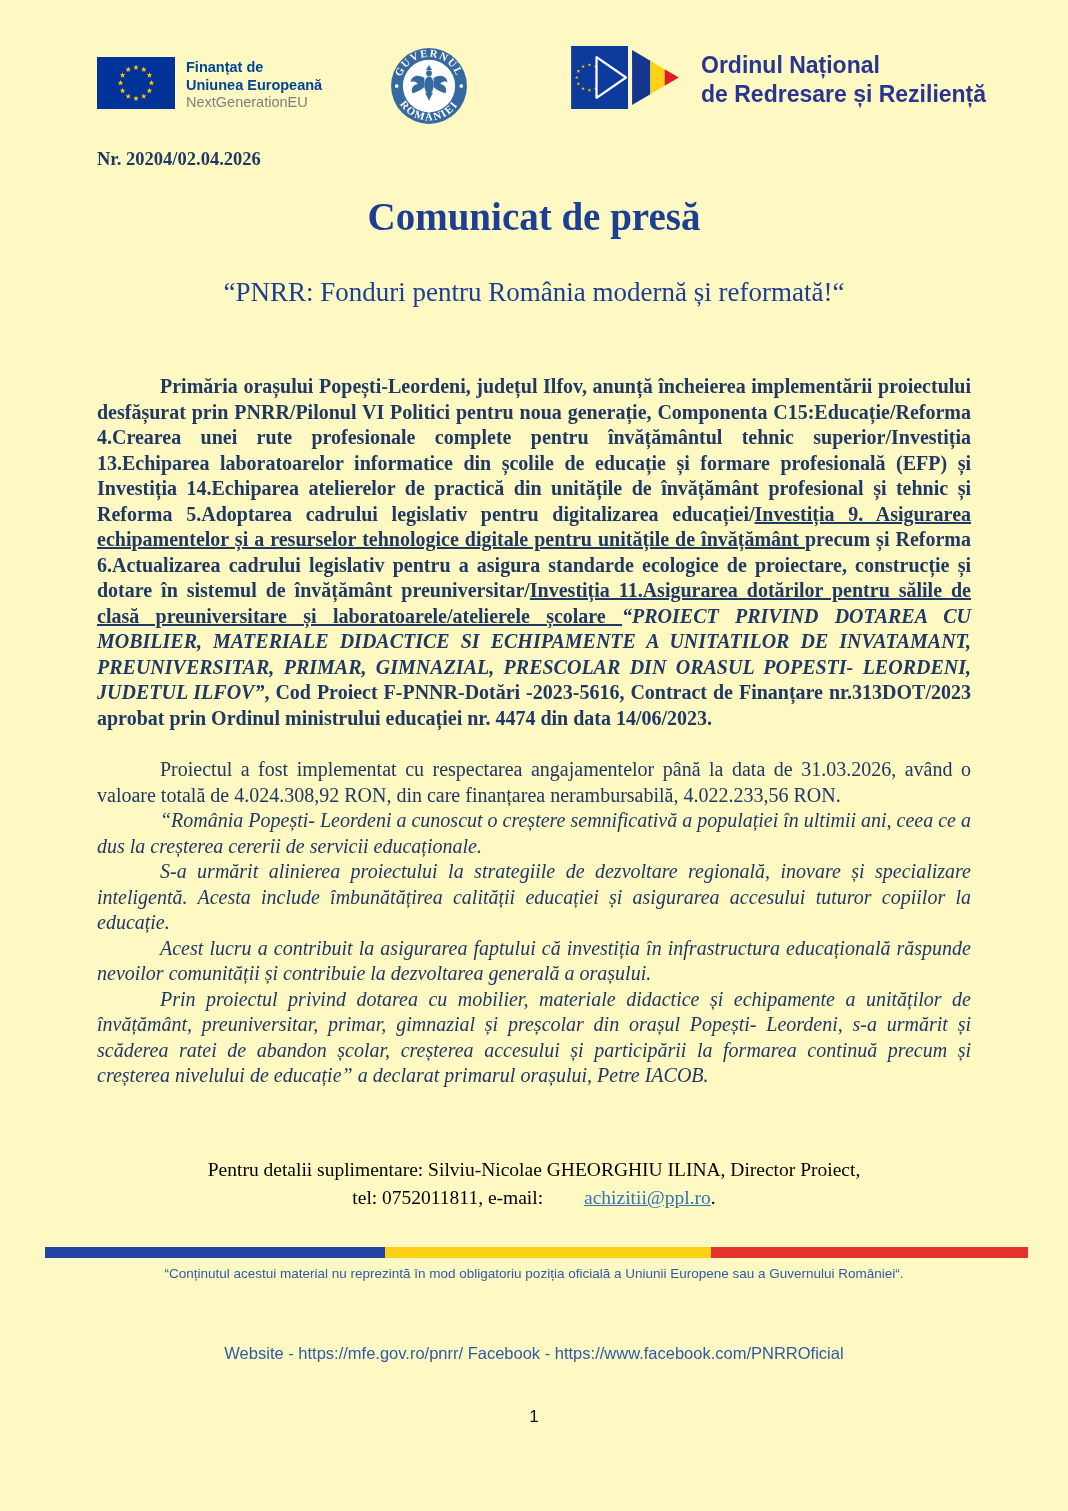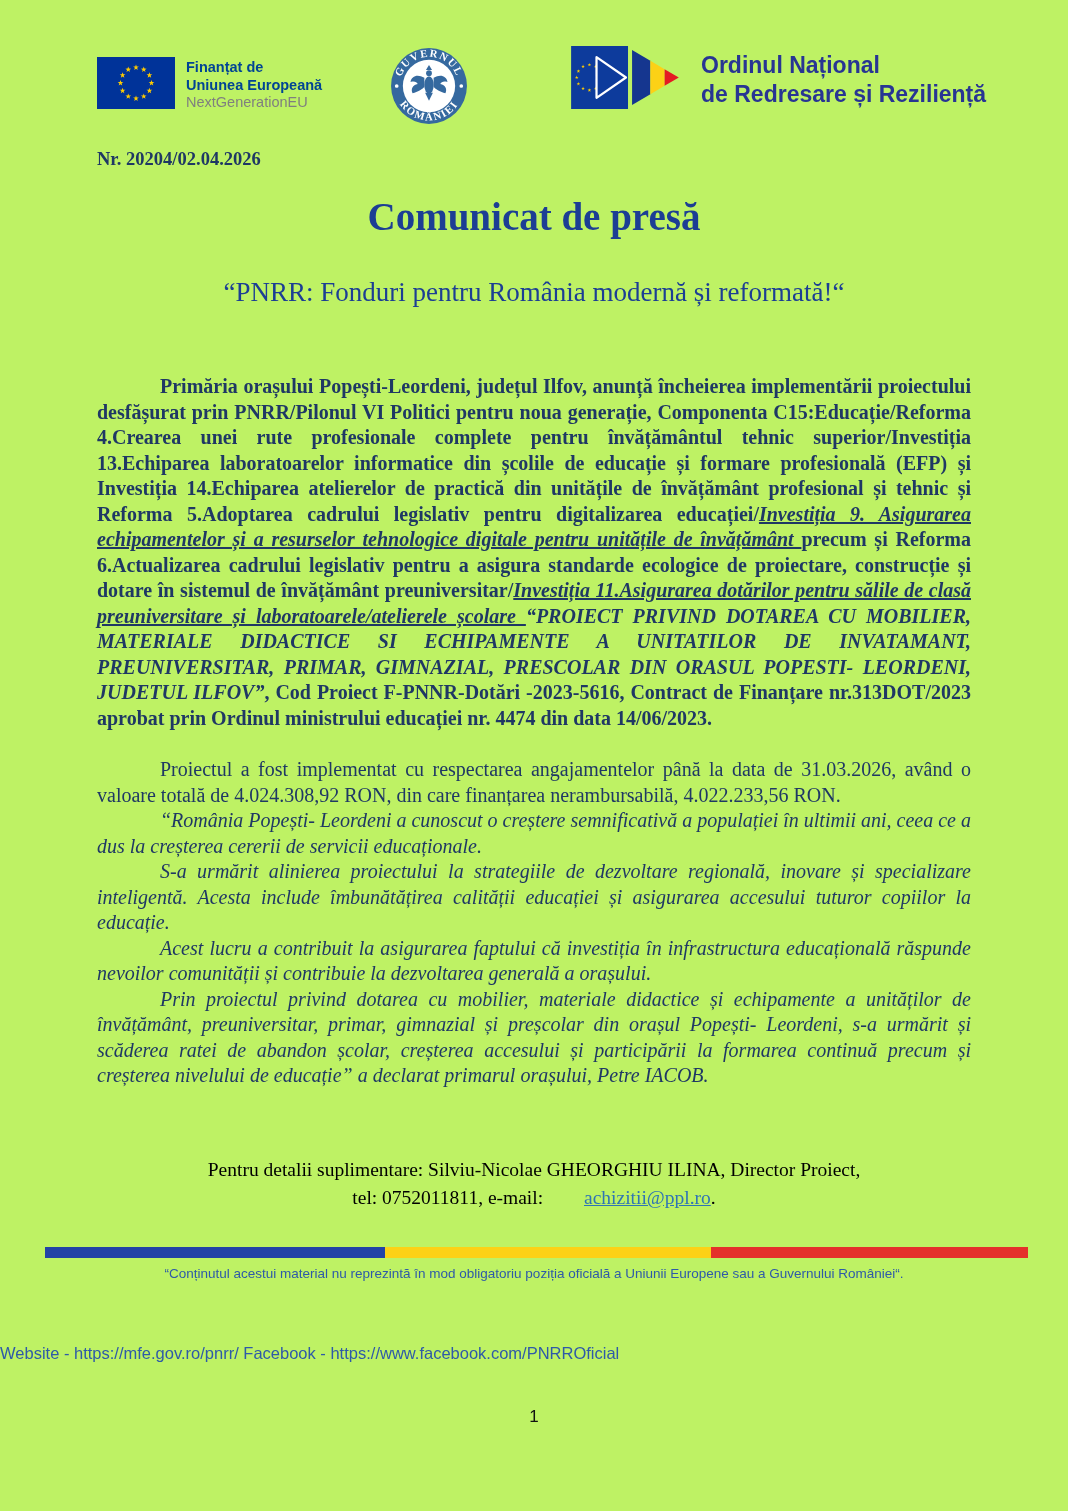--- a/index.html
+++ b/index.html
@@ -1,20 +1,20 @@
 <!DOCTYPE html>
 <html lang="ro"><head>
 <meta charset="utf-8">
 <style>
   html,body{margin:0;padding:0;background:#ffffff;}
   .page{
     position:relative;
     width:1068px;
     height:1511px;
-    background:#bef264;
+    background:#fef9c3;
     font-family:"Liberation Serif", serif;
     overflow:hidden;
   }
   
   .header{
     position:absolute; top:46px; left:97px; width:874px;
     display:flex; align-items:flex-start;
   }
   .eu-block{display:flex; gap:11px; width:245px; margin-top:11px;}
   .eu-text{font-family:"Liberation Sans", sans-serif; font-size:14.5px; line-height:17.5px; padding-top:2px;}
@@ -33,36 +33,36 @@
   .subtitle{position:absolute; top:277px; left:0; right:0; text-align:center; font-size:27px; color:#1c3e94;}
   
   .body-text{
     position:absolute; top:374px; left:97px; width:874px;
     color:#1f3864; font-size:20px; line-height:25.5px; text-align:justify;
   }
   .body-text p{margin:0; text-indent:63px;}
   .p1{font-weight:bold;}
   .seg-b{font-weight:bold;}
   .seg-bi{font-weight:bold; font-style:italic;}
-  .seg-biu{font-weight:bold; font-style:italic; text-decoration:underline;}
+  .seg-biu{font-weight:bold; text-decoration:underline;}
   .p2{margin-top:26px !important;}
   .quote{font-style:italic;}
   
   .contact{position:absolute; top:1156px; left:0; right:0; text-align:center; color:#000000; font-size:19.5px; line-height:28px;}
   .email-link{color:#2e74b5; text-decoration:underline; cursor:pointer;margin-left:36px;}
   
   .footer-bar{position:absolute; top:1247px; left:45px; width:983px; height:11px; display:flex;}
   .bar-blue{flex:0 0 34.6%;}
   .bar-yellow{flex:0 0 33.2%;}
   .bar-red{flex:1;}
   .disclaimer{position:absolute; top:1266px; left:0; right:0; text-align:center;
     font-family:"Liberation Sans", sans-serif; font-size:13.5px; color:#2e5aa8;}
   .pnrr-statement{position:absolute; top:1296px; left:0; right:0; text-align:center;
     font-family:"Liberation Sans", sans-serif; font-weight:bold; font-size:24px; color:#1e4fa0;}
-  .links-line{position:absolute; top:1344px; left:0; right:0; text-align:left;
+  .links-line{position:absolute; top:1344px; left:0; right:0; text-align:center;
     font-family:"Liberation Sans", sans-serif; font-size:16.5px; color:#2e5aa8;}
   .page-number{position:absolute; top:1407px; left:0; right:0; text-align:center;
     font-family:"Liberation Sans", sans-serif; font-size:17px; color:#111111;}
 </style>
 </head>
 <body>
 
 <div class="page">
 
   <div class="header">

